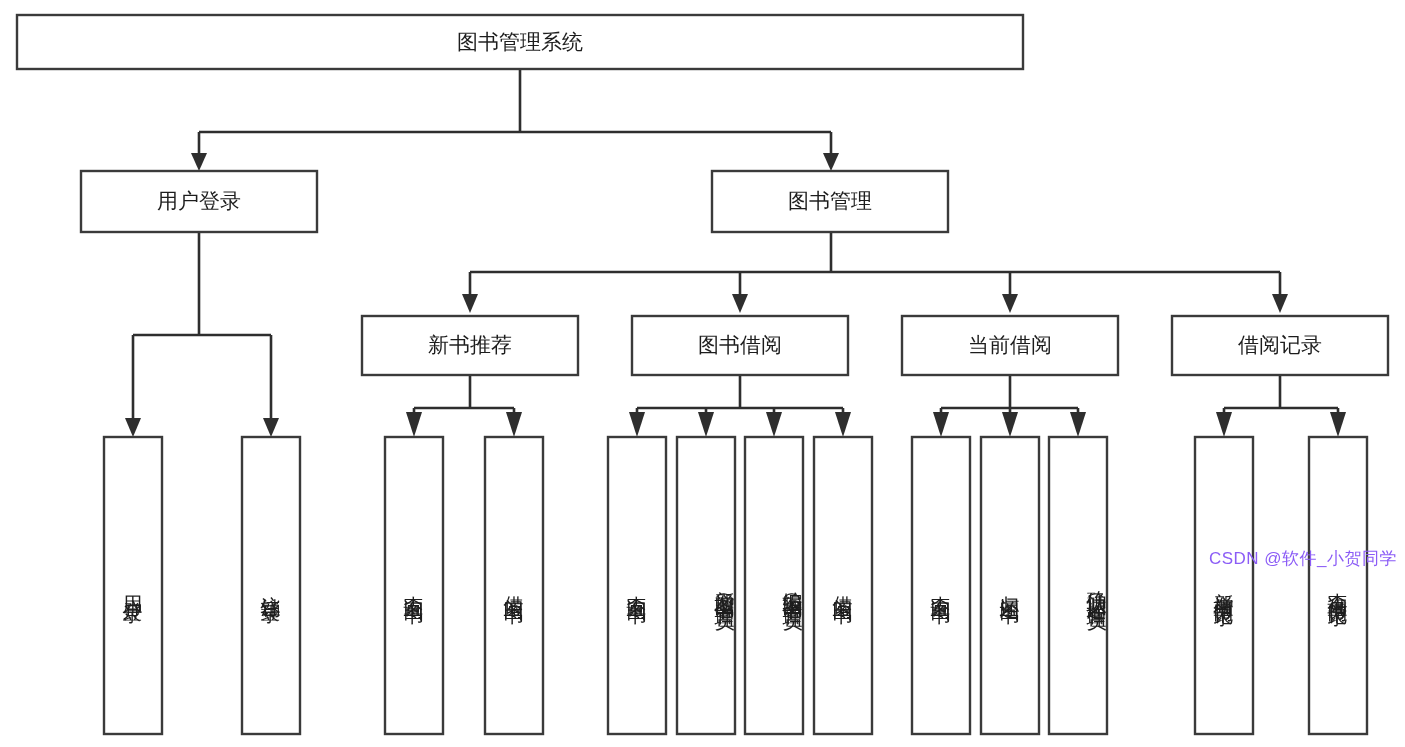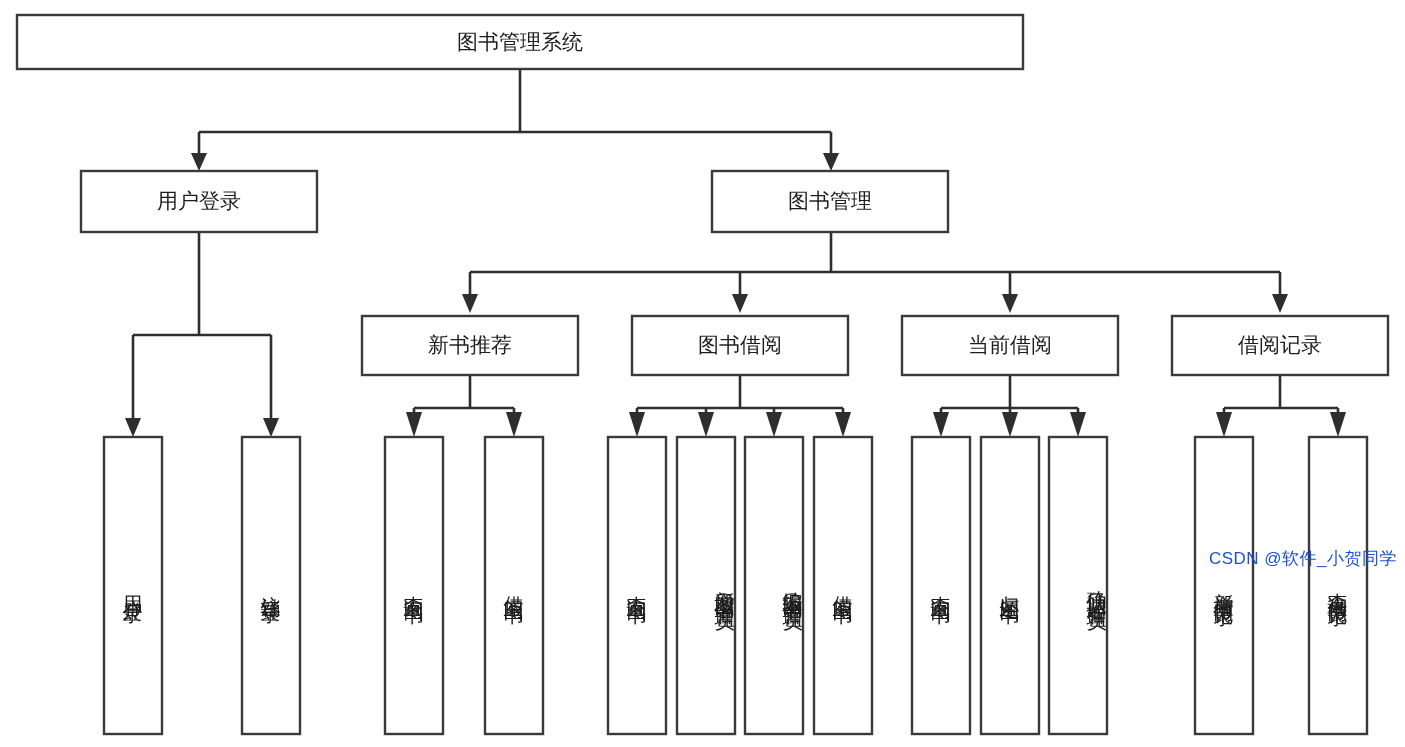--- a/index.html
+++ b/index.html
@@ -62,21 +62,21 @@
     justify-content: center;
     white-space: nowrap;
     pointer-events: none;
   }
   .watermark {
     position: absolute;
     right: 8px;
     bottom: 4px;
     font-family: "Liberation Sans", "DejaVu Sans", sans-serif;
     font-size: 17px;
-    color: #1d4ed8;
+    color: #8b5cf6;
     white-space: nowrap;
     letter-spacing: 0.5px;
   }
 </style>
 </head>
 <body>
 
 <div id="diagram-root">
 
   <svg id="flow-svg" viewBox="0 0 1405 747">

